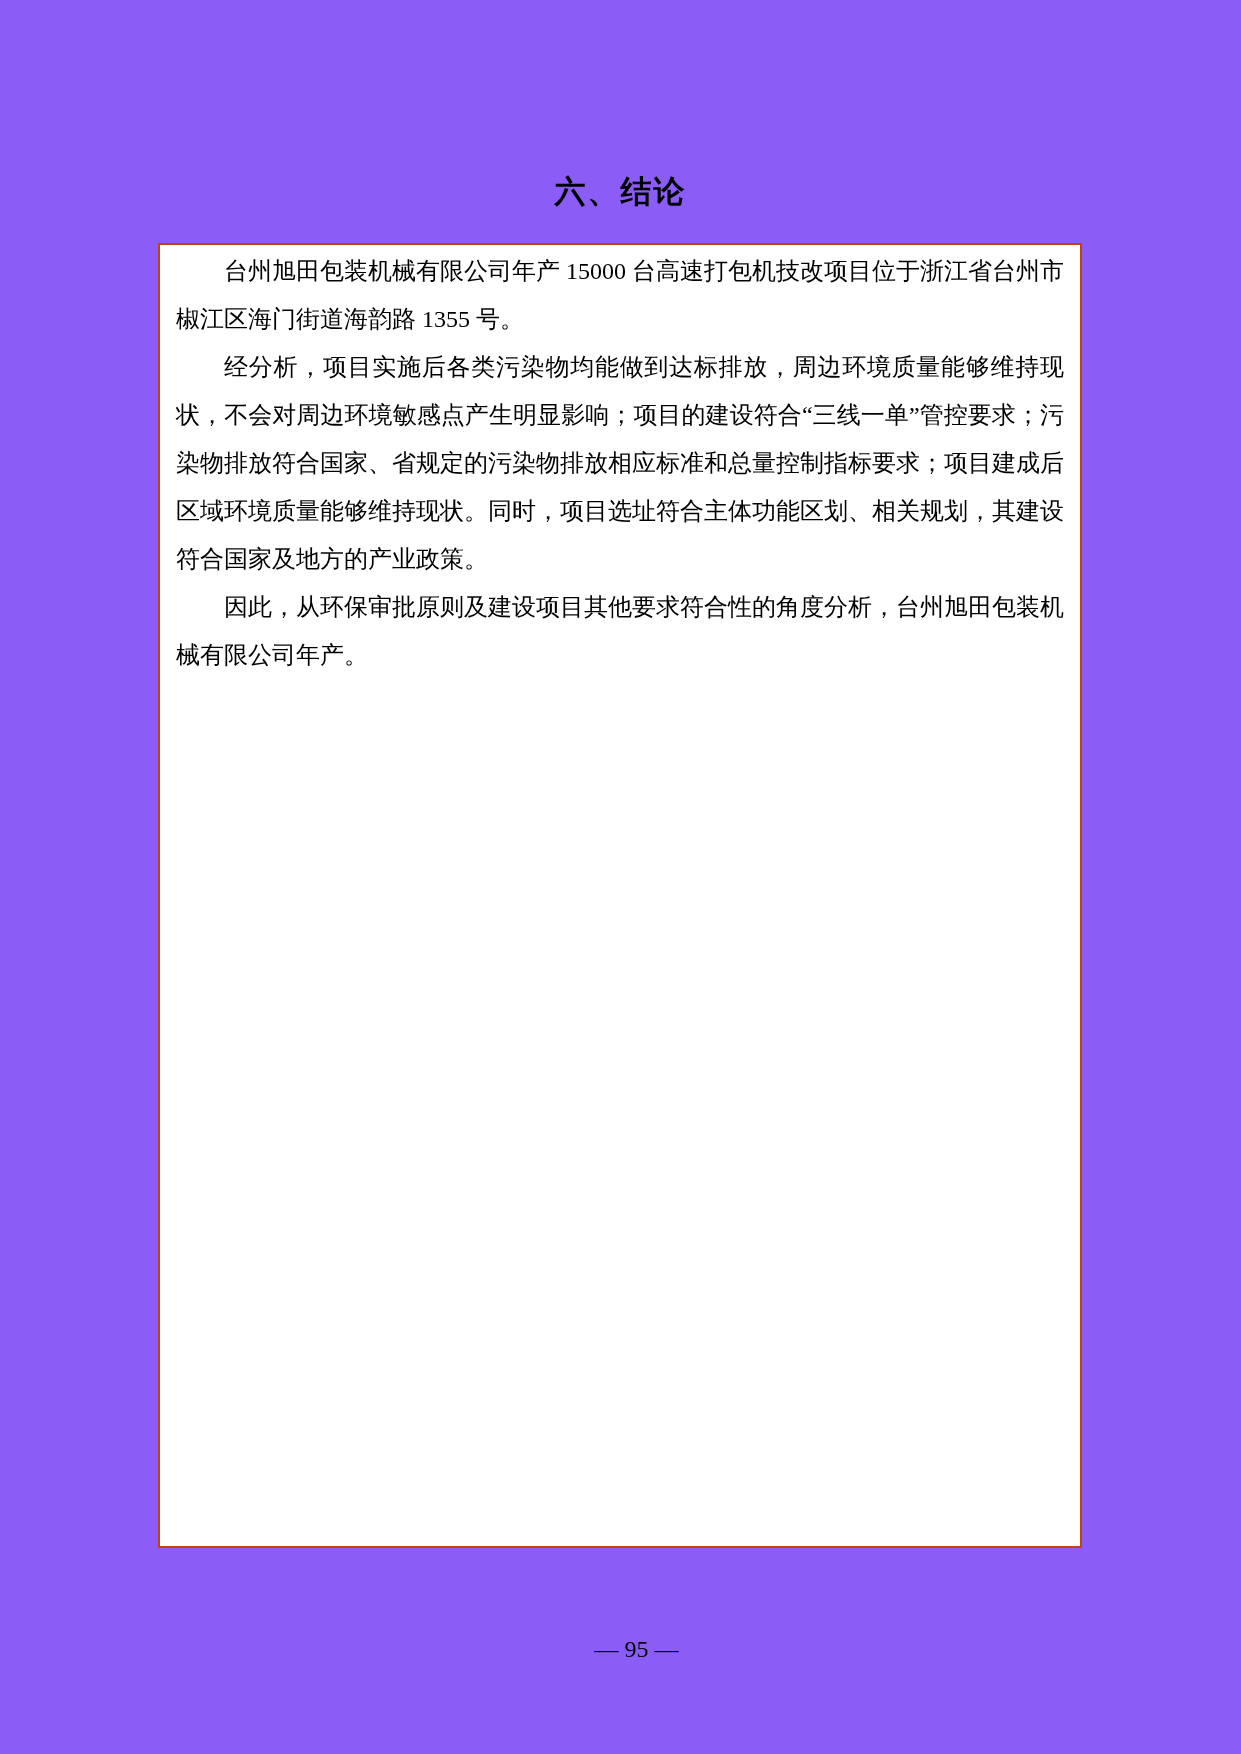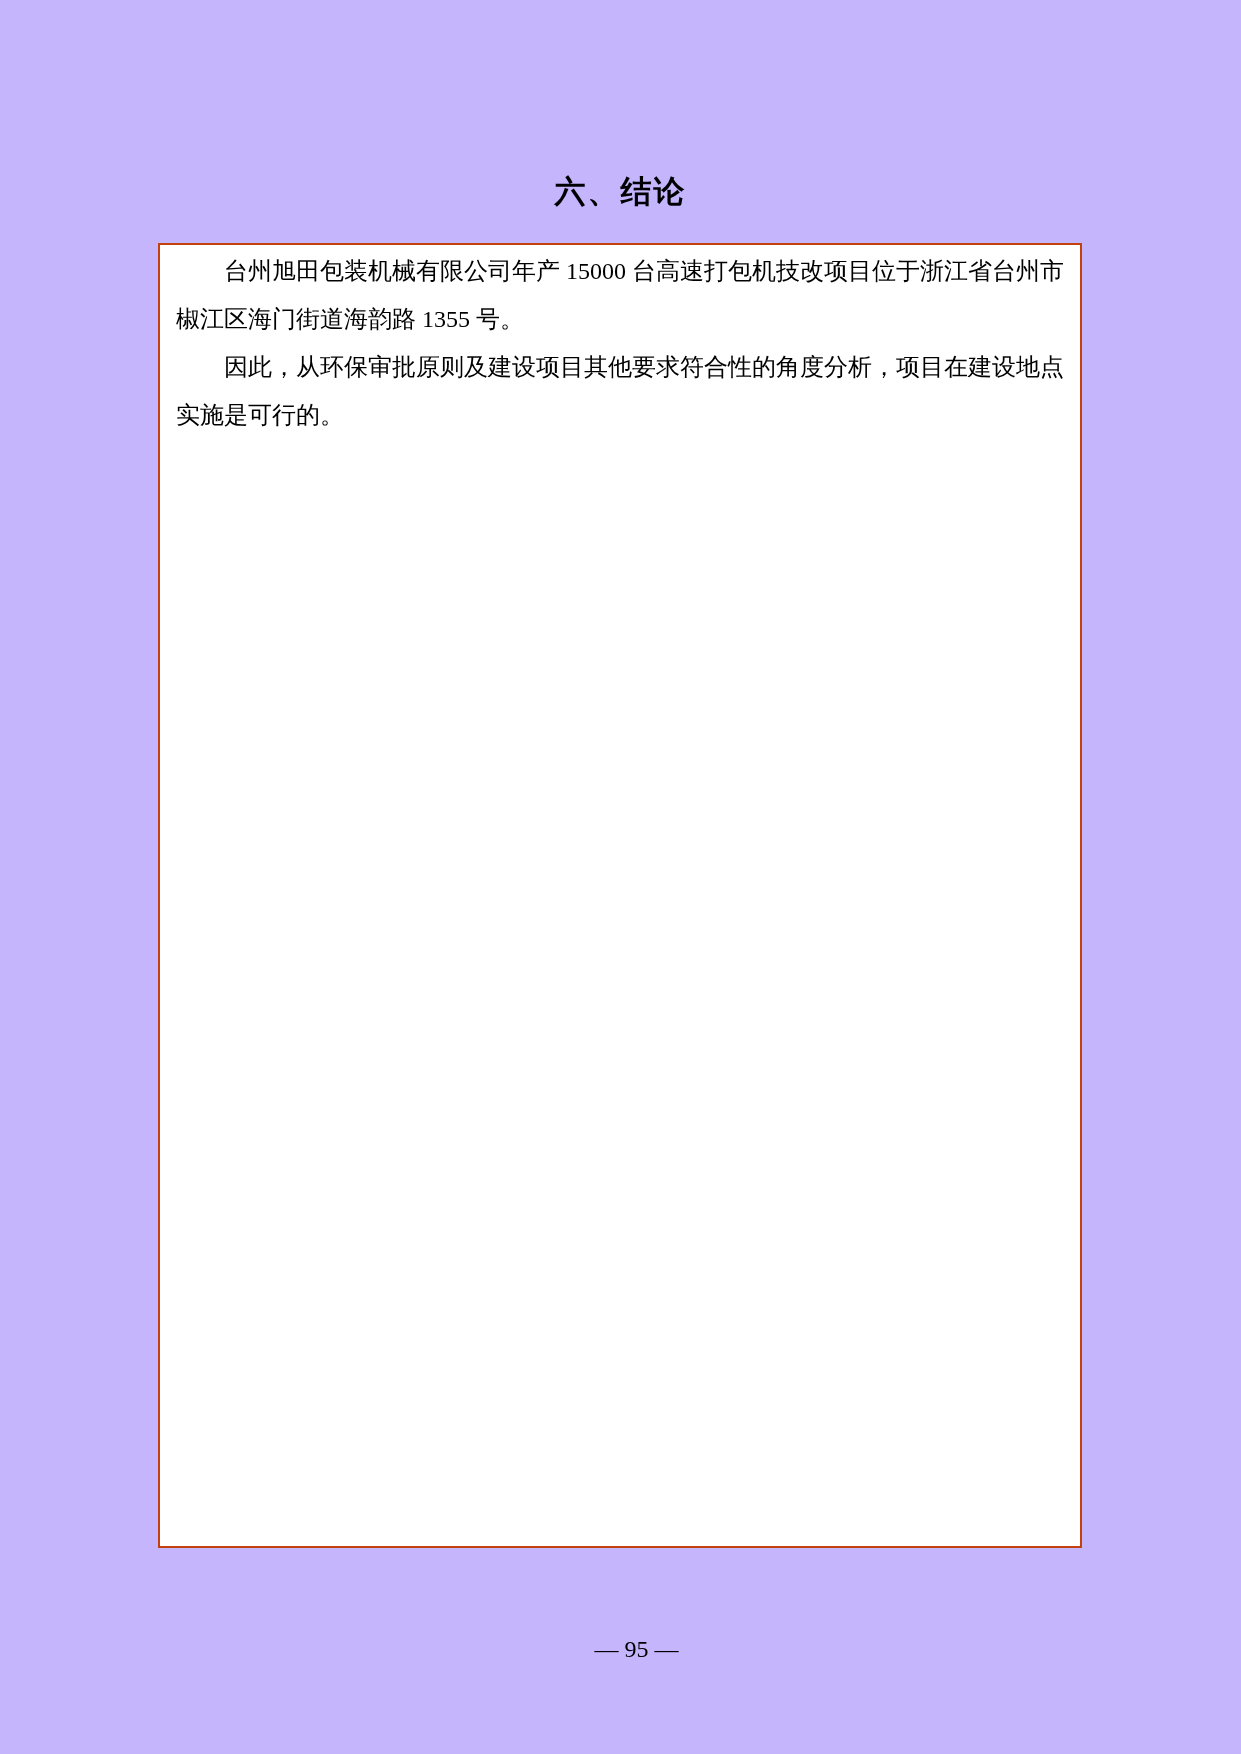--- a/index.html
+++ b/index.html
@@ -2,21 +2,21 @@
 <html><head>
 <meta charset="utf-8">
 <style>
   * { margin: 0; padding: 0; box-sizing: border-box; }
   html, body { background: #ffffff; }
   .page {
     position: relative;
     width: 1241px;
     height: 1754px;
     margin: 0 auto;
-    background: #c4b5fd;
+    background: #8b5cf6;
     font-family: "Liberation Serif", serif;
     color: #000000;
     padding-left: 7px;
   }
   .doc-title {
     position: absolute;
     top: 170px;
     left: 0;
     width: 100%;
     text-align: center;
@@ -60,18 +60,19 @@
 </style>
 </head>
 <body>
 
 <div class="page">
 
   <div class="doc-title">六、结论</div>
 
   <div class="content-box">
     <p>台州旭田包装机械有限公司年产 15000 台高速打包机技改项目位于浙江省台州市椒江区海门街道海韵路 1355 号。</p>
-    <p>因此，从环保审批原则及建设项目其他要求符合性的角度分析，项目在建设地点实施是可行的。</p>
+    <p>经分析，项目实施后各类污染物均能做到达标排放，周边环境质量能够维持现状，不会对周边环境敏感点产生明显影响；项目的建设符合“三线一单”管控要求；污染物排放符合国家、省规定的污染物排放相应标准和总量控制指标要求；项目建成后区域环境质量能够维持现状。同时，项目选址符合主体功能区划、相关规划，其建设符合国家及地方的产业政策。</p>
+    <p>因此，从环保审批原则及建设项目其他要求符合性的角度分析，台州旭田包装机械有限公司年产。</p>
   </div>
 
   <div class="page-footer">— 95 —</div>
 
 </div>
 
 </body></html>

